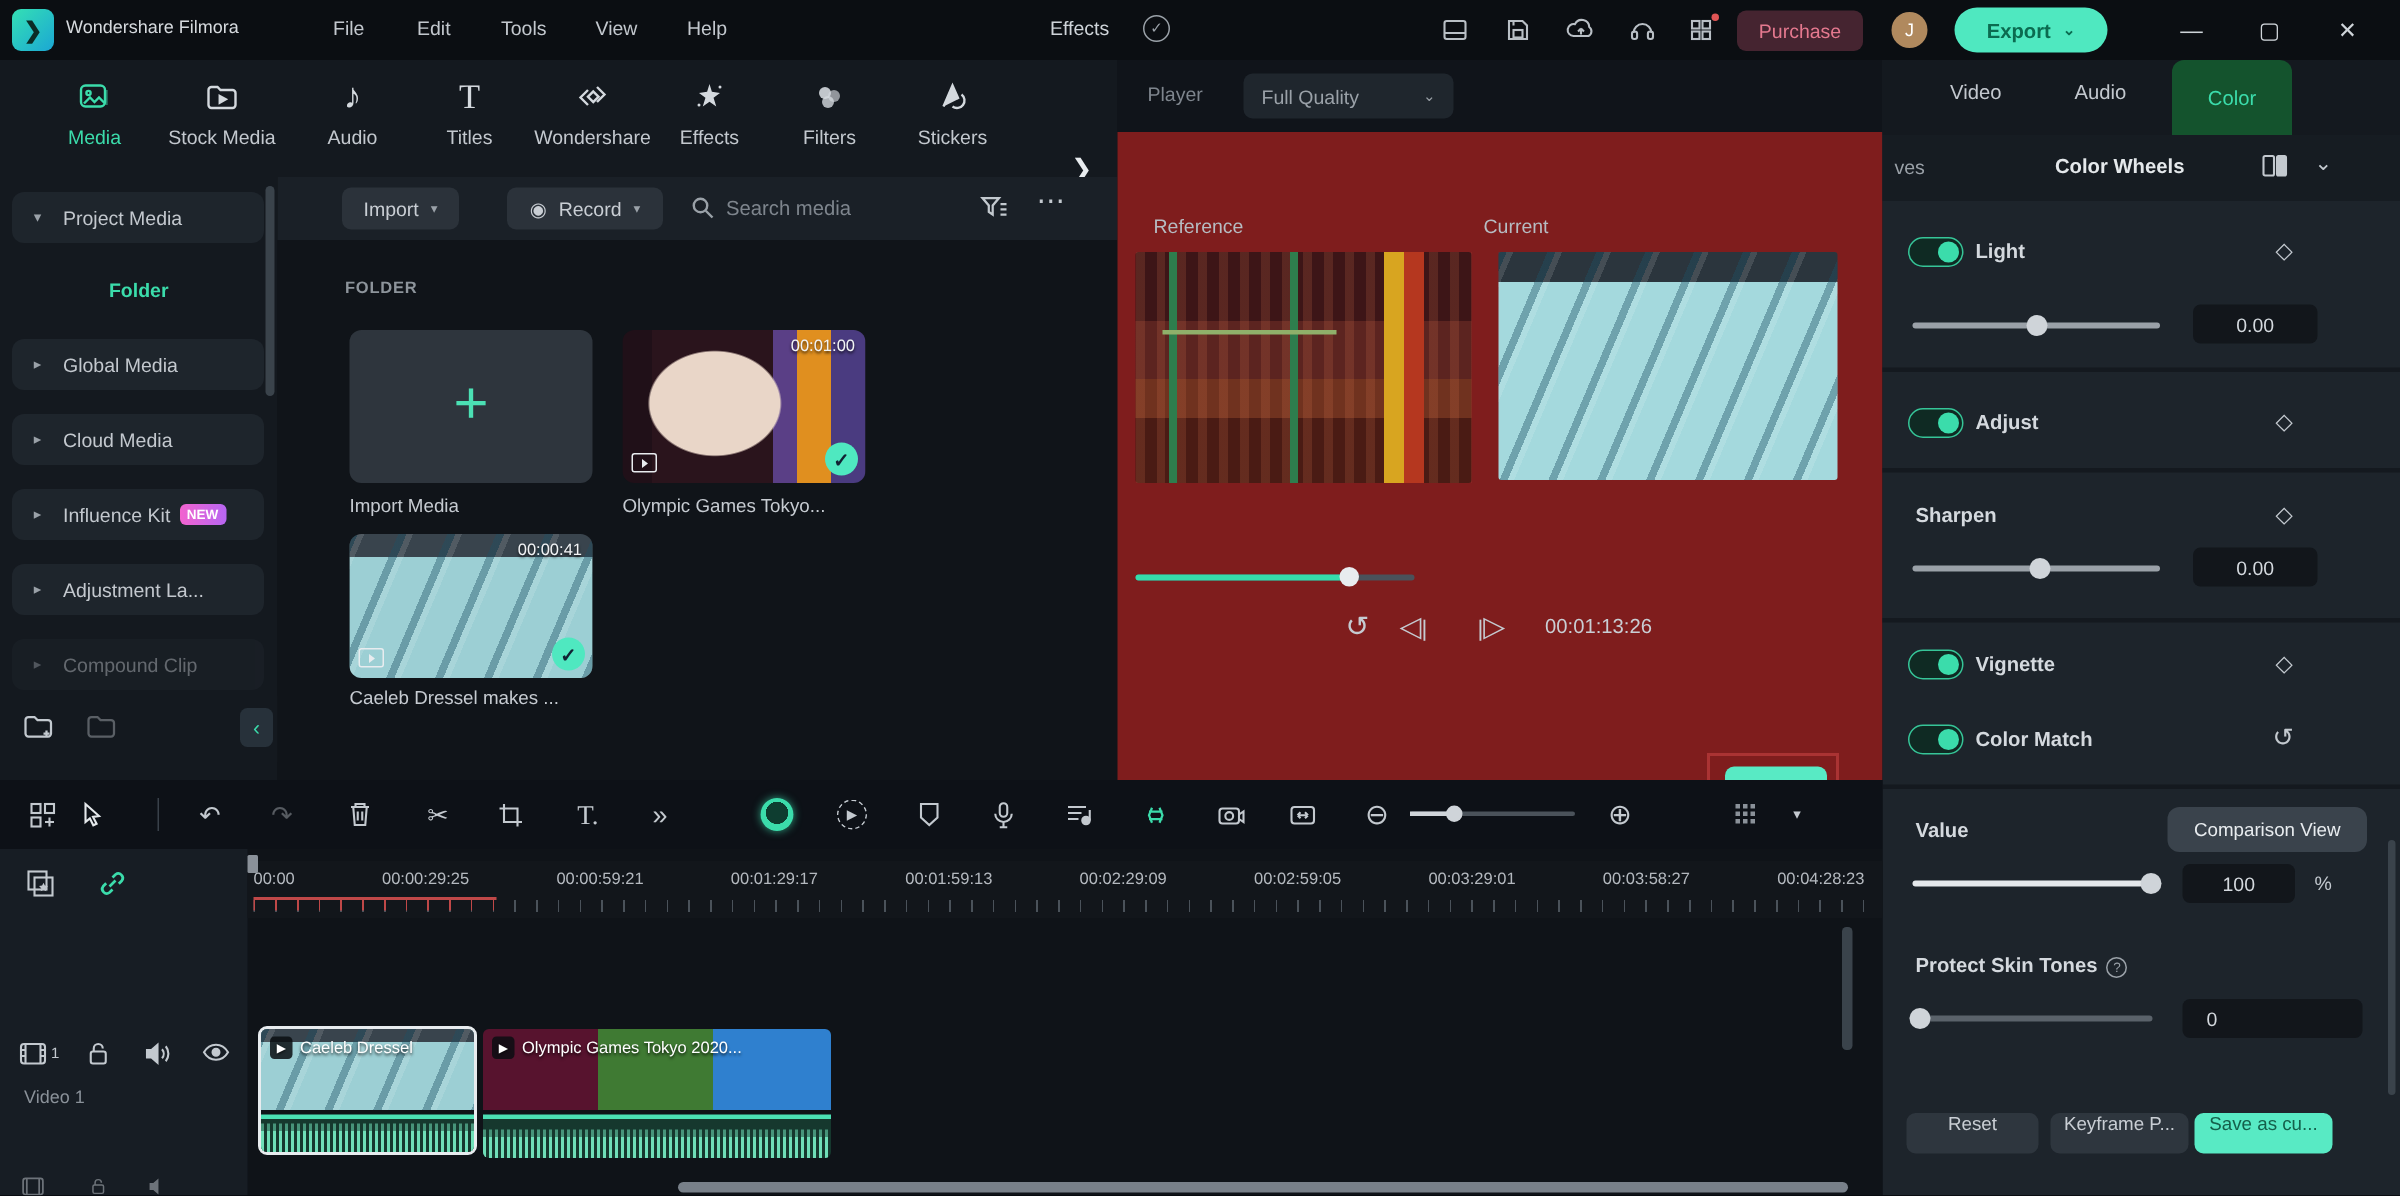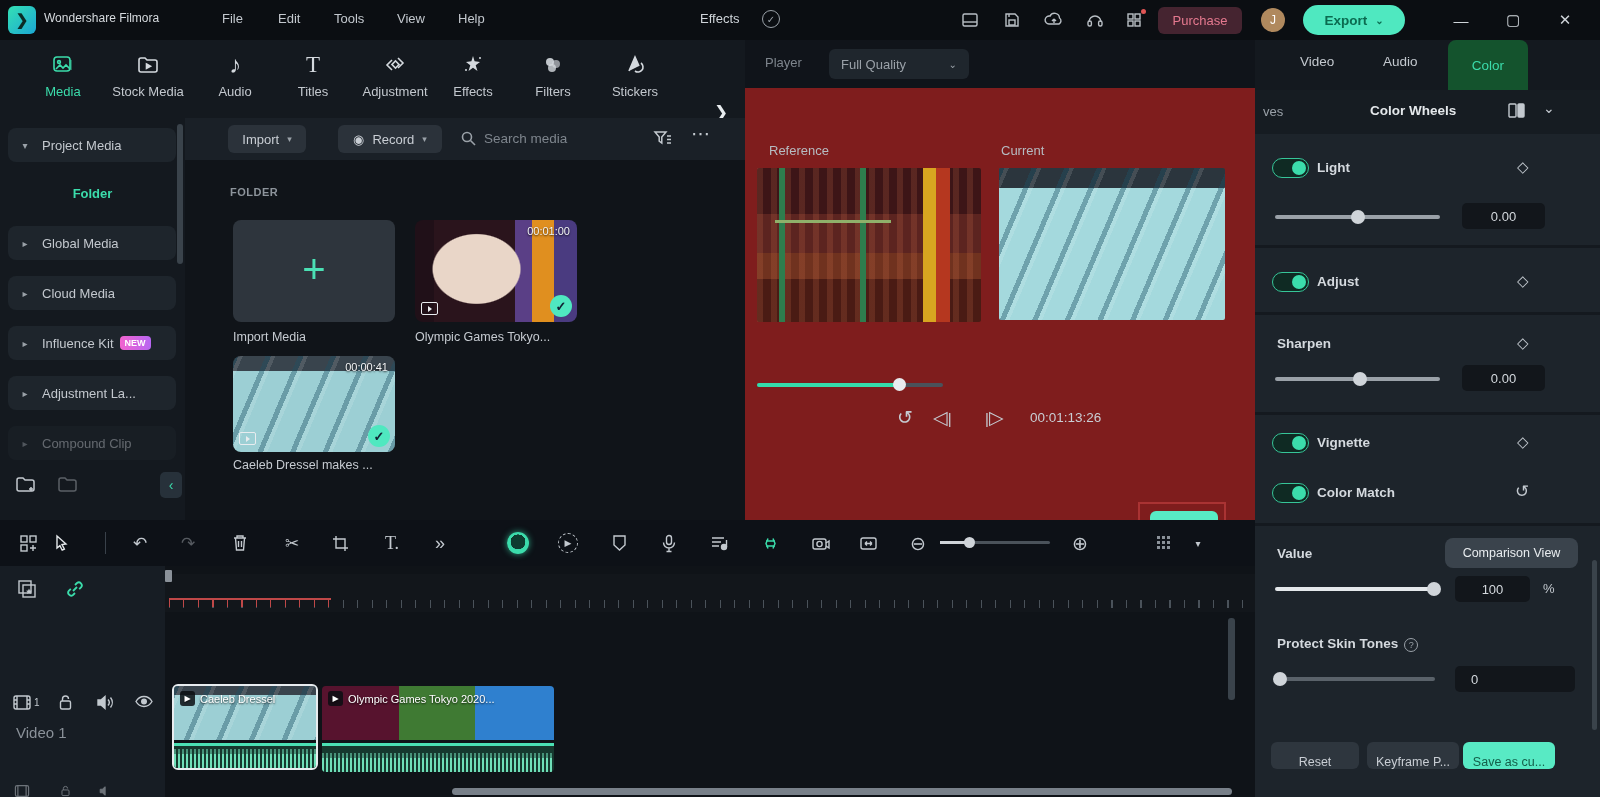--- a/index.html
+++ b/index.html
@@ -112,21 +112,21 @@
   .toggle:after { content:""; position:absolute; right:2px; top:1.5px; width:14px; height:14px; border-radius:50%; background:#3bdcab; }
   .rp-label { position:absolute; font-size:13.5px; color:#d4d9de; font-weight:bold; }
   .kf-diamond { position:absolute; font-size:15px; color:#c3c9cf; }
   .slider-track { position:absolute; height:4px; border-radius:2px; background:#9aa1a8; }
   .slider-handle { position:absolute; width:14px; height:14px; border-radius:50%; background:#cfd4d9; top:-5px; }
   .val-box { position:absolute; height:26px; background:#12161b; border-radius:5px; color:#d4d9de; font-size:13px;
              display:flex; align-items:center; justify-content:center; }
   .cmp-btn { position:absolute; background:#3a434c; border-radius:8px; color:#e8ecef; font-size:12.5px;
              display:flex; align-items:center; justify-content:center; }
   .rp-btn { position:absolute; height:27px; background:#2e363e; border-radius:6px; color:#c9ced4; font-size:12.5px;
-            display:flex; align-items:flex-end; justify-content:center; }
+            display:flex; align-items:flex-start; justify-content:center; }
   .rp-btn.save { background:#58eac4; color:#14604a; font-weight:normal; }
   .help-circ { display:inline-flex; width:14px; height:14px; border:1.2px solid #9aa1a8; border-radius:50%;
                color:#9aa1a8; font-size:9px; align-items:center; justify-content:center; margin-left:6px; font-weight:normal;}
 
   
   .tltoolbar { left:0; top:520px; width:1255px; height:46px; background:#0d1117; }
   .tt-ico { position:absolute; top:11px; width:24px; height:24px; display:flex; align-items:center; justify-content:center;
             font-size:17px; color:#c3c9cf; }
   .tt-div { position:absolute; left:105px; top:12px; width:1px; height:22px; background:#39414a; }
   .cm-circle { width:22px; height:22px; border-radius:50%; background:radial-gradient(circle at 50% 45%, #0e3d30 0 45%, #3bdcab 46% 100%);
@@ -140,21 +140,21 @@
   .ruler { position:absolute; left:165px; top:8px; width:1090px; height:38px; background:#12161b; }
   .ruler-labels { position:absolute; left:4px; right:12px; top:6px; display:flex; justify-content:space-between;
                   font-size:11px; color:#b4b9bf; }
   .ruler-ticks { position:absolute; left:4px; right:10px; top:26px; height:8px;
                  background:repeating-linear-gradient(90deg,#4a525a 0 1px, transparent 1px 14.5px); }
   .ruler-red { position:absolute; left:4px; top:24px; width:162px; height:9px;
                border-top:2px solid #c04848;
                background:repeating-linear-gradient(90deg,#c04848 0 1px, transparent 1px 14.5px); }
   .playhead { position:absolute; left:165px; top:4px; width:7px; height:12px; background:#8a9199; border-radius:1px; }
   .trk-ico { position:absolute; display:flex; align-items:center; color:#c3c9cf; }
-  .trk-label { position:absolute; font-size:15px; color:#8a9199; }
+  .trk-label { position:absolute; font-size:12px; color:#8a9199; }
   .clip { position:absolute; overflow:hidden; }
   .clip-img { position:absolute; left:0; right:0; top:0; height:54px; }
   .clip-name { position:absolute; left:6px; top:5px; display:flex; align-items:center; gap:5px; font-size:11px; color:#fff;
                text-shadow:0 1px 2px rgba(0,0,0,.8); white-space:nowrap; }
   .clip-play { width:15px; height:15px; border-radius:3px; background:rgba(10,14,18,.85); color:#fff; font-size:8px;
                display:inline-flex; align-items:center; justify-content:center; }
   .clip-line { position:absolute; left:0; right:0; top:57px; height:3px; background:#4be0b4; }
   .clip-wave { position:absolute; left:0; right:0; top:60px; bottom:0; background:#16382e; }
   .wavebars { position:absolute; left:0; right:0; bottom:0; height:14px;
               background:repeating-linear-gradient(90deg,#6fdfb8 0 2px, transparent 2px 4px); }
@@ -263,21 +263,21 @@
       <div class="tlabel">Titles</div>
     </div>
     <div class="mtab" style="left:349px">
       <div class="ticon">
         <svg width="26" height="22" viewBox="0 0 26 22" fill="none" stroke="#d4d9de" stroke-width="1.6">
             <path d="M10 6L5 11l5 5"></path>
             <path d="M16 4l5 5-5 5"></path>
             <rect x="11" y="8" width="5" height="5" transform="rotate(45 13.5 10.5)"></rect>
           </svg>
       </div>
-      <div class="tlabel">Adjustment</div>
+      <div class="tlabel">Wondershare</div>
     </div>
     <div class="mtab" style="left:427px">
       <div class="ticon">
         <svg width="24" height="24" viewBox="0 0 24 24" fill="#d4d9de">
             <path d="M12 3l1.6 5.2L19 9l-4.3 3.2L16.5 18 12 14.8 7.5 18l1.8-5.8L5 9l5.4-.8z"></path>
             <circle cx="19" cy="5" r="1"></circle>
             <circle cx="5" cy="17" r="1"></circle>
           </svg>
       </div>
       <div class="tlabel">Effects</div>
@@ -409,21 +409,21 @@
   <div class="abs playerpanel">
     <div class="pp-head">
       <span class="abs" style="left:20px; top:15px; font-size:13px; color:#7e858d;">Player</span>
       <div class="qual-dd">
         <span>Full Quality</span>
         <span style="font-size:10px">⌄</span>
       </div>
     </div>
     <div class="pp-body">
       <span class="abs" style="left:24px; top:55px; font-size:13px; color:#b6bcc2;">Reference</span>
-      <span class="abs" style="left:256px; top:55px; font-size:13px; color:#b6bcc2;">Current</span>
+      <span class="abs" style="left:244px; top:55px; font-size:13px; color:#b6bcc2;">Current</span>
 
       <div class="abs ref-img" style="left:12px; top:80px; width:224px; height:154px; border-radius:2px;">
         <div class="ref-deco"></div>
         <div class="ref-bar"></div>
       </div>
       <div class="abs cur-img" style="left:254px; top:80px; width:226px; height:152px; border-radius:2px;">
         <div class="lanes"></div>
       </div>
 
       <div class="pslider-track" style="left:12px; top:295px; width:186px;"></div>
@@ -633,20 +633,32 @@
       <span class="ico abs" style="left:64px; top:12px;">
         <svg width="22" height="22" viewBox="0 0 22 22" fill="none" stroke="#3bdcab" stroke-width="1.8">
             <path d="M9 13L13 9"></path>
             <path d="M11 7l2-2a3 3 0 0 1 4.2 4.2l-2 2"></path>
             <path d="M11 15l-2 2a3 3 0 0 1-4.2-4.2l2-2"></path>
           </svg>
         </span>
     </div>
 
     <div class="ruler">
+      <div class="ruler-labels">
+        <span>00:00</span>
+        <span>00:00:29:25</span>
+        <span>00:00:59:21</span>
+        <span>00:01:29:17</span>
+        <span>00:01:59:13</span>
+        <span>00:02:29:09</span>
+        <span>00:02:59:05</span>
+        <span>00:03:29:01</span>
+        <span>00:03:58:27</span>
+        <span>00:04:28:23</span>
+      </div>
       <div class="ruler-ticks"></div>
       <div class="ruler-red"></div>
     </div>
     <div class="playhead"></div>
 
     <span class="trk-ico" style="left:12px; top:128px;">
       <svg width="20" height="17" viewBox="0 0 20 17" fill="none" stroke="#c3c9cf" stroke-width="1.4">
           <rect x="2" y="2" width="16" height="13" rx="2"></rect>
           <path d="M5 2v13M15 2v13M2 6h3M2 10h3M15 6h3M15 10h3"></path>
         </svg>

